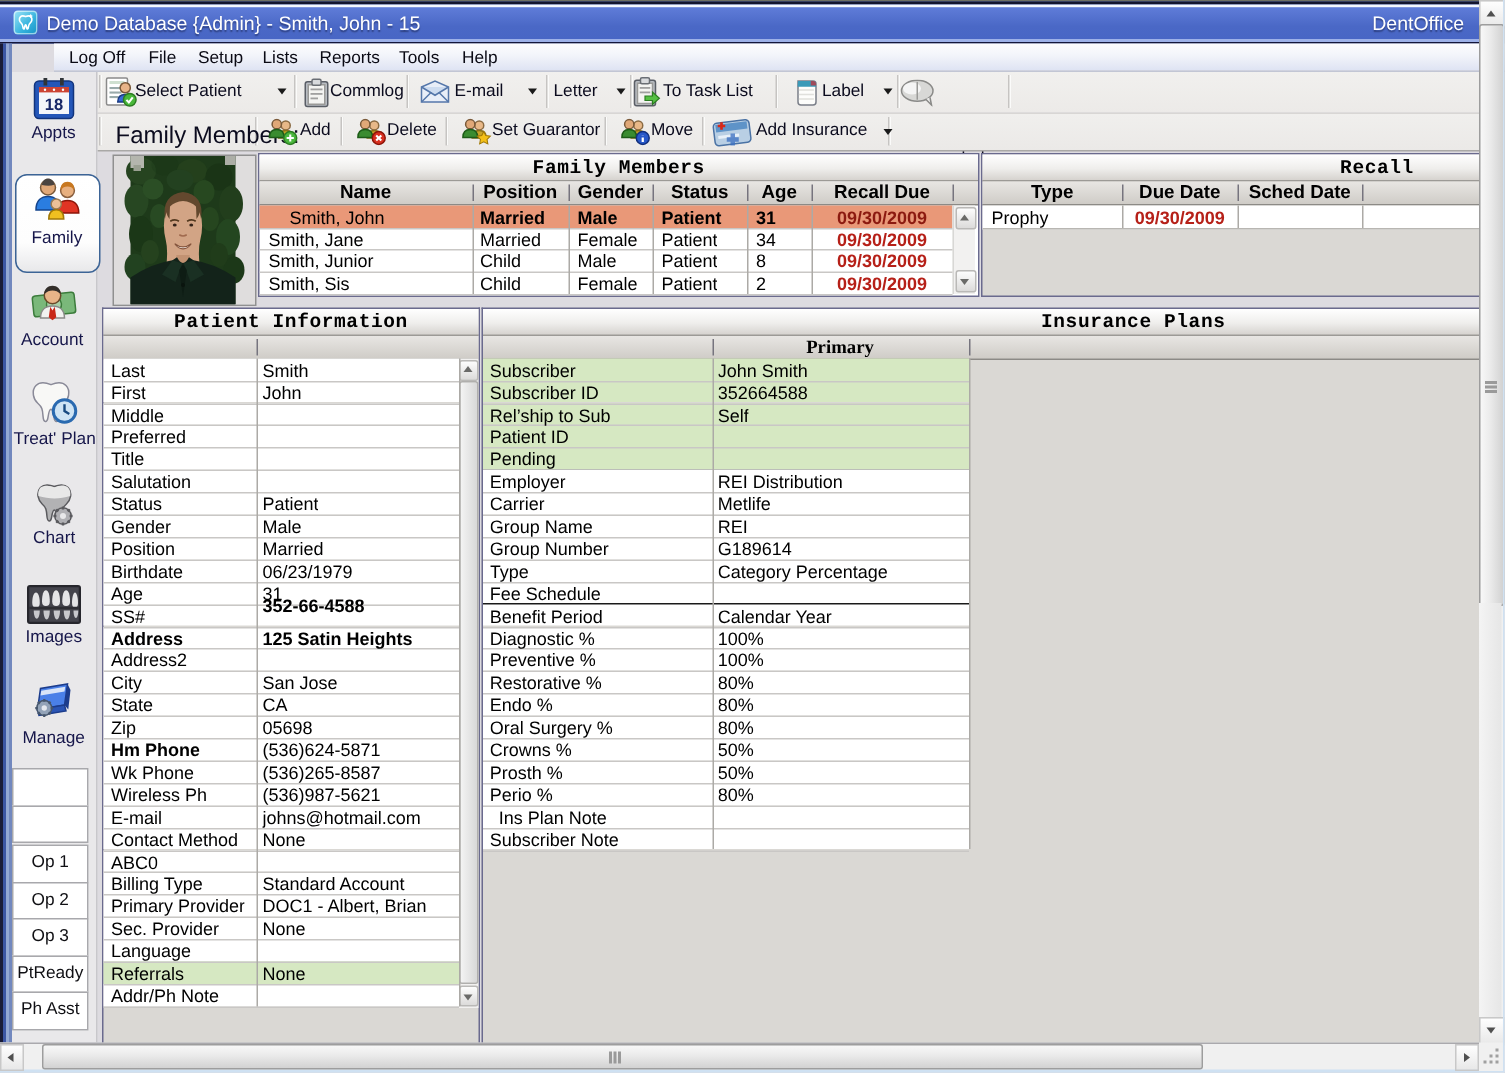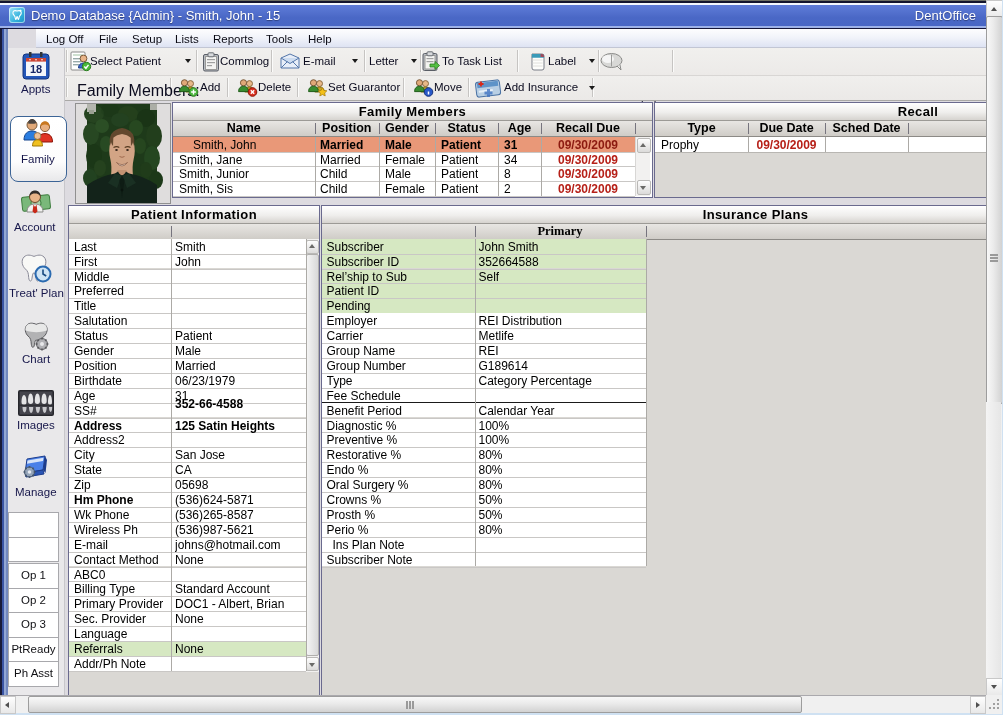--- a/index.html
+++ b/index.html
@@ -285,21 +285,21 @@
 </g>
 <path d="M11 99 L11 81 Q25 71.5 39 69.5 L42 67.5 Q46 75 50 67.5 L53 69.5 Q67 71.5 81 81 L81 99 Z" fill="#13231a"></path>
 <path d="M39 69.5 L32 79 L41 84 L45.5 71.5 Z" fill="#1a3023"></path>
 <path d="M53 69.5 L60 79 L51 84 L46.5 71.5 Z" fill="#1a3023"></path>
 <path d="M43.5 76 l2.5-3.5 2.5 3.5 -2.5 18 z" fill="#0e1c14"></path>
 <circle cx="46" cy="86" r="1.3" fill="#0a140e"></circle>
 </svg>
     </div>
 <style>
 .grid{position:absolute;border:1px solid #6a6a8e;background:#fff;}
-.gtitle{position:absolute;left:0;right:0;top:0;height:17px;background:linear-gradient(#ffffff,#efeeec 55%,#d6d3cf);border-bottom:1px solid #9c9a96;}
+.gtitle{position:absolute;left:0;right:0;top:0;height:17px;background:linear-gradient(#ffffff,#efeeec 55%,#d6d3cf);border-bottom:1px solid #9c9a96;font-family:Liberation Mono, monospace;}
 .gtitle span{position:absolute;top:1.5px;font-size:13px;font-weight:bold;color:#000;letter-spacing:.4px;text-align:center;}
 .ghead{position:absolute;left:0;right:0;background:linear-gradient(#e8e6e3,#cfccc7);border-bottom:1px solid #8c8a86;}
 .hc{position:absolute;top:0.5px;font-size:12.5px;font-weight:bold;color:#000;text-align:center;}
 .hsep{position:absolute;top:2px;bottom:2px;width:1px;background:#76747e;}
 .cell{position:absolute;font-size:12px;color:#000;white-space:nowrap;overflow:hidden;z-index:6;}
 .rline{position:absolute;left:0;height:1px;background:#c9c7c5;z-index:5;}
 .vline{position:absolute;width:1px;background:#acaaa6;z-index:5;}
 </style>
 <div class="grid" style="left:172px;top:101.5px;width:479px;height:94px;">
 <div class="gtitle">

